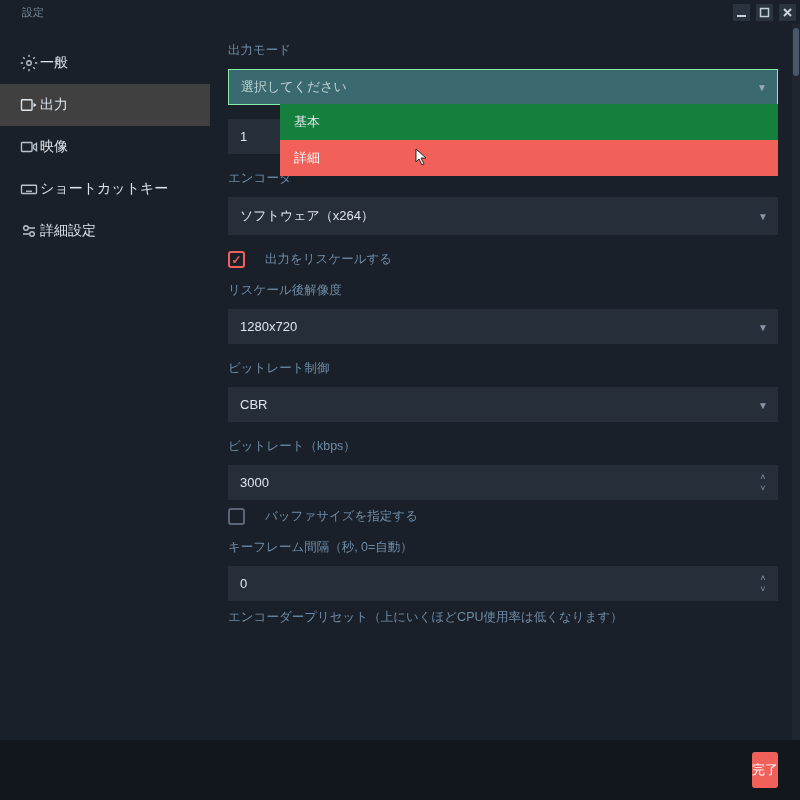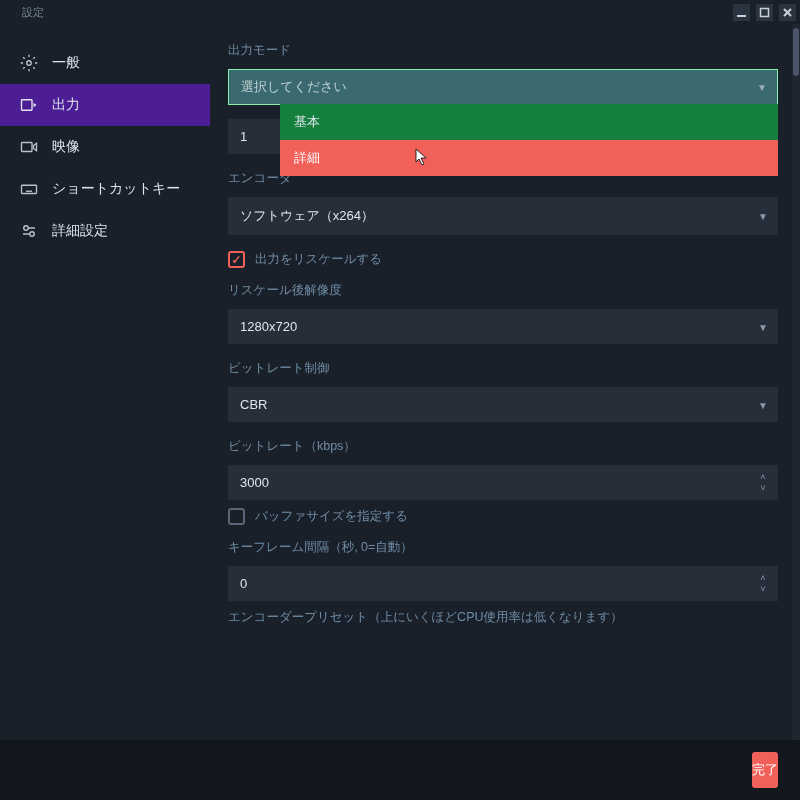--- a/index.html
+++ b/index.html
@@ -6,22 +6,22 @@
 body { background: #1a2029; color: #e0e0e0; width: 800px; height: 800px; overflow: hidden; }
 
 .titlebar { height: 24px; display: flex; align-items: center; justify-content: space-between; padding: 0 4px 0 10px; background: #1a2029; margin-left: 12px; }
 .titlebar .title { color: #7a8a9a; font-size: 11px; }
 .titlebar .winbtns { display: flex; gap: 6px; align-items: center; }
 .winbtn { width: 17px; height: 17px; display: flex; align-items: center; justify-content: center; background: #2a3340; color: #c8d0d8; font-size: 10px; cursor: pointer; }
 
 .app { display: flex; height: 716px; }
 
 .sidebar { width: 210px; background: #1a2029; padding-top: 18px; }
-.sidebar-item { display: flex; align-items: center; gap: 14px; padding: 12px 20px; color: #dce3ea; font-size: 14px; cursor: pointer; }
-.sidebar-item.active { background: #4c1d95; }
+.sidebar-item { display: flex; align-items: center; gap: 2px; padding: 12px 20px; color: #dce3ea; font-size: 14px; cursor: pointer; }
+.sidebar-item.active { background: #404040; }
 .sidebar-item .sicon { width: 18px; height: 18px; display: flex; align-items: center; justify-content: center; color: #b8c2ce; }
 .sidebar-item .sicon svg { width: 18px; height: 18px; stroke: currentColor; fill: none; stroke-width: 1.8; }
 .sidebar-item.active .sicon { color: #e0e6ee; }
 
 .main { flex: 1; background: #1a2029; padding: 18px 22px 0 18px; overflow: hidden; position: relative; }
 .scrollbar-v { position: absolute; right: 0; top: 0; width: 8px; height: 100%; background: #20262f; }
 .scrollbar-v .thumb { position: absolute; left: 1px; width: 6px; top: 4px; height: 48px; background: #4a5568; border-radius: 3px; }
 
 .field-label { color: #6e8ca6; font-size: 12.5px; margin-bottom: 10px; }
 
@@ -33,21 +33,21 @@
 .dropdown-item.highlight { background: #f2605a; color: #fff; position: relative; }
 .cursor-icon { position: absolute; left: 134px; top: 7px; pointer-events: none; }
 
 .select-row { background: #262e3a; padding: 10px 12px; font-size: 13px; color: #dfe6ee; margin-bottom: 16px; position: relative; cursor: pointer; }
 .select-row .caret { position: absolute; right: 10px; top: 50%; transform: translateY(-50%); font-size: 10px; color: #8a96a8; }
 
 .spinner-row { background: #262e3a; padding: 10px 12px; font-size: 13px; color: #dfe6ee; margin-bottom: 8px; position: relative; }
 .spinner-btns { position: absolute; right: 6px; top: 0; bottom: 0; width: 18px; display: flex; flex-direction: column; justify-content: center; gap: 2px; }
 .spinner-btns span { font-size: 9px; color: #8a96a8; line-height: 1; text-align: center; cursor: pointer; }
 
-.checkbox-row { display: flex; align-items: center; gap: 10px; margin-bottom: 14px; }
+.checkbox-row { display: flex; align-items: center; gap: 20px; margin-bottom: 14px; }
 .checkbox { width: 17px; height: 17px; border: 2px solid #f2605a; border-radius: 3px; display: flex; align-items: center; justify-content: center; cursor: pointer; }
 .checkbox.checked::after { content: "✓"; color: #f2605a; font-size: 12px; font-weight: bold; }
 .checkbox.unchecked { border-color: #5a6678; }
 .checkbox-label { color: #6e8ca6; font-size: 12.5px; }
 
 .footer { height: 60px; background: #12161d; display: flex; align-items: center; justify-content: flex-end; padding: 0 22px; }
 .done-btn { background: #f2605a; color: #fff; border: none; padding: 9px 0; font-size: 13px; border-radius: 3px; cursor: pointer; }
 </style>
 </head>
 <body>

